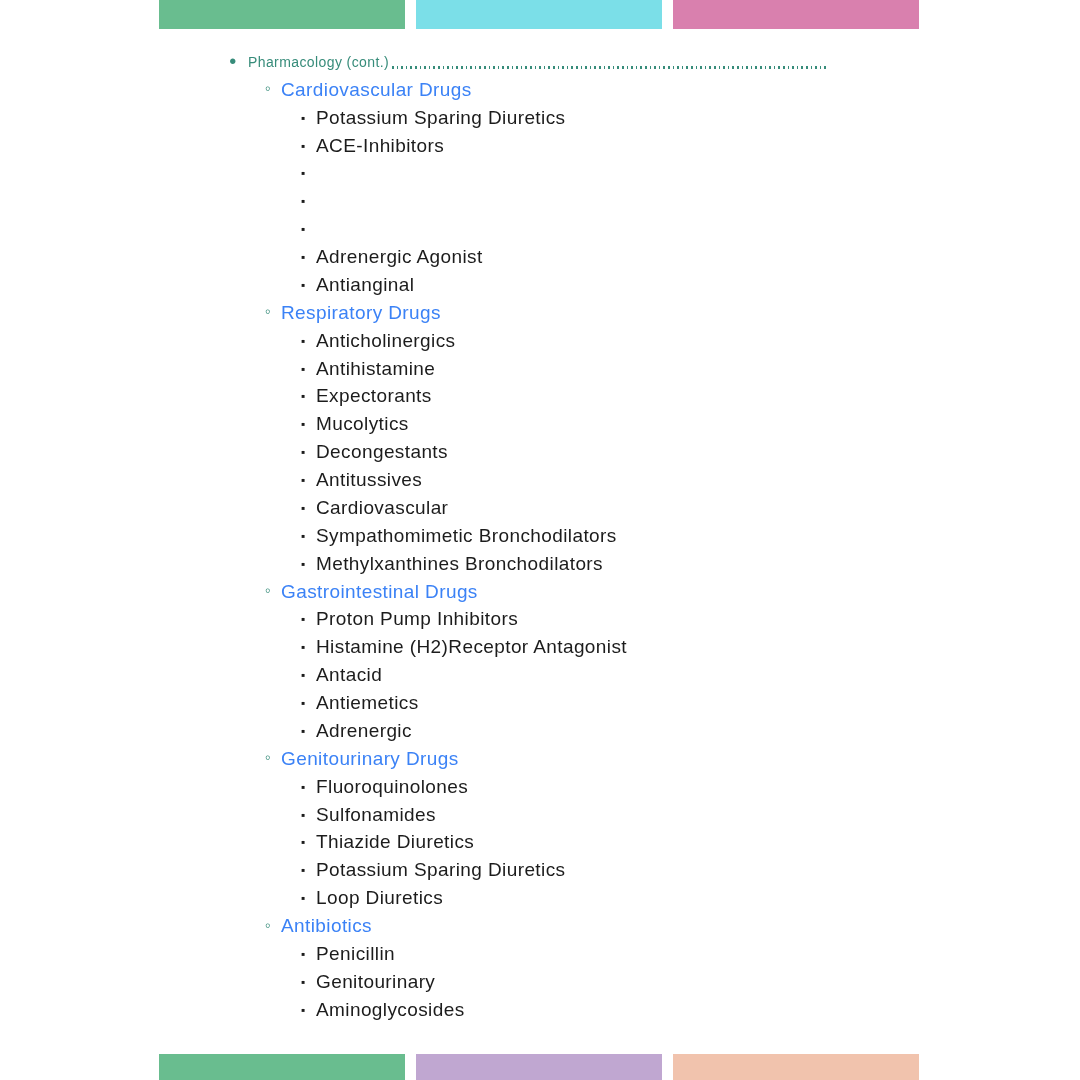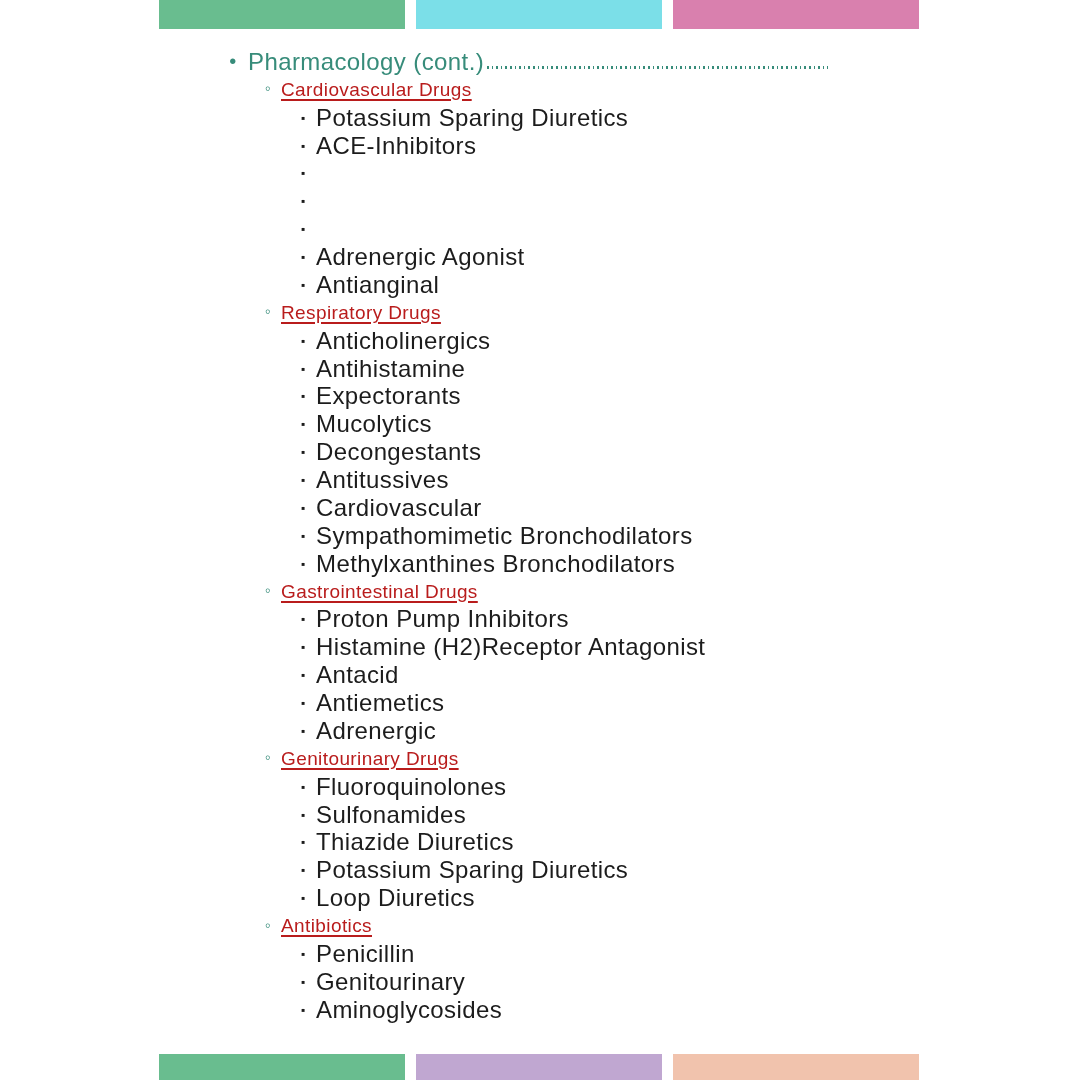--- a/index.html
+++ b/index.html
@@ -69,44 +69,43 @@
   }
   .marker.square {
     width: 10px;
     margin-right: 8px;
     color: #1c1c1c;
     font-size: 12px;
   }
 
   .title-text {
     color: #378c7a;
-    font-size: 24px;
+    font-size: 14px;
   }
   .leader {
     flex: 1 1 auto;
     height: 2.5px;
     align-self: flex-end;
     margin-bottom: 7px;
     margin-left: 3px;
     background: repeating-linear-gradient(
       to right,
       #378c7a 0px, #378c7a 1.6px,
       transparent 1.6px, transparent 4.6px
     );
   }
   .heading-text {
-    color: #b91c1c;
+    color: #3b82f6;
     font-size: 19px;
-    text-decoration: underline;
     text-decoration-thickness: 1.5px;
     text-underline-offset: 3px;
   }
   .item-text {
     color: #1c1c1c;
-    font-size: 24px;
+    font-size: 19px;
   }
 </style>
 </head>
 <body>
 
 <div class="page">
 
   <div class="bars top" id="top-bars">
       <div class="bar" style="background: rgb(105, 189, 143);"></div>
       <div class="bar" style="background: rgb(123, 223, 232);"></div>

